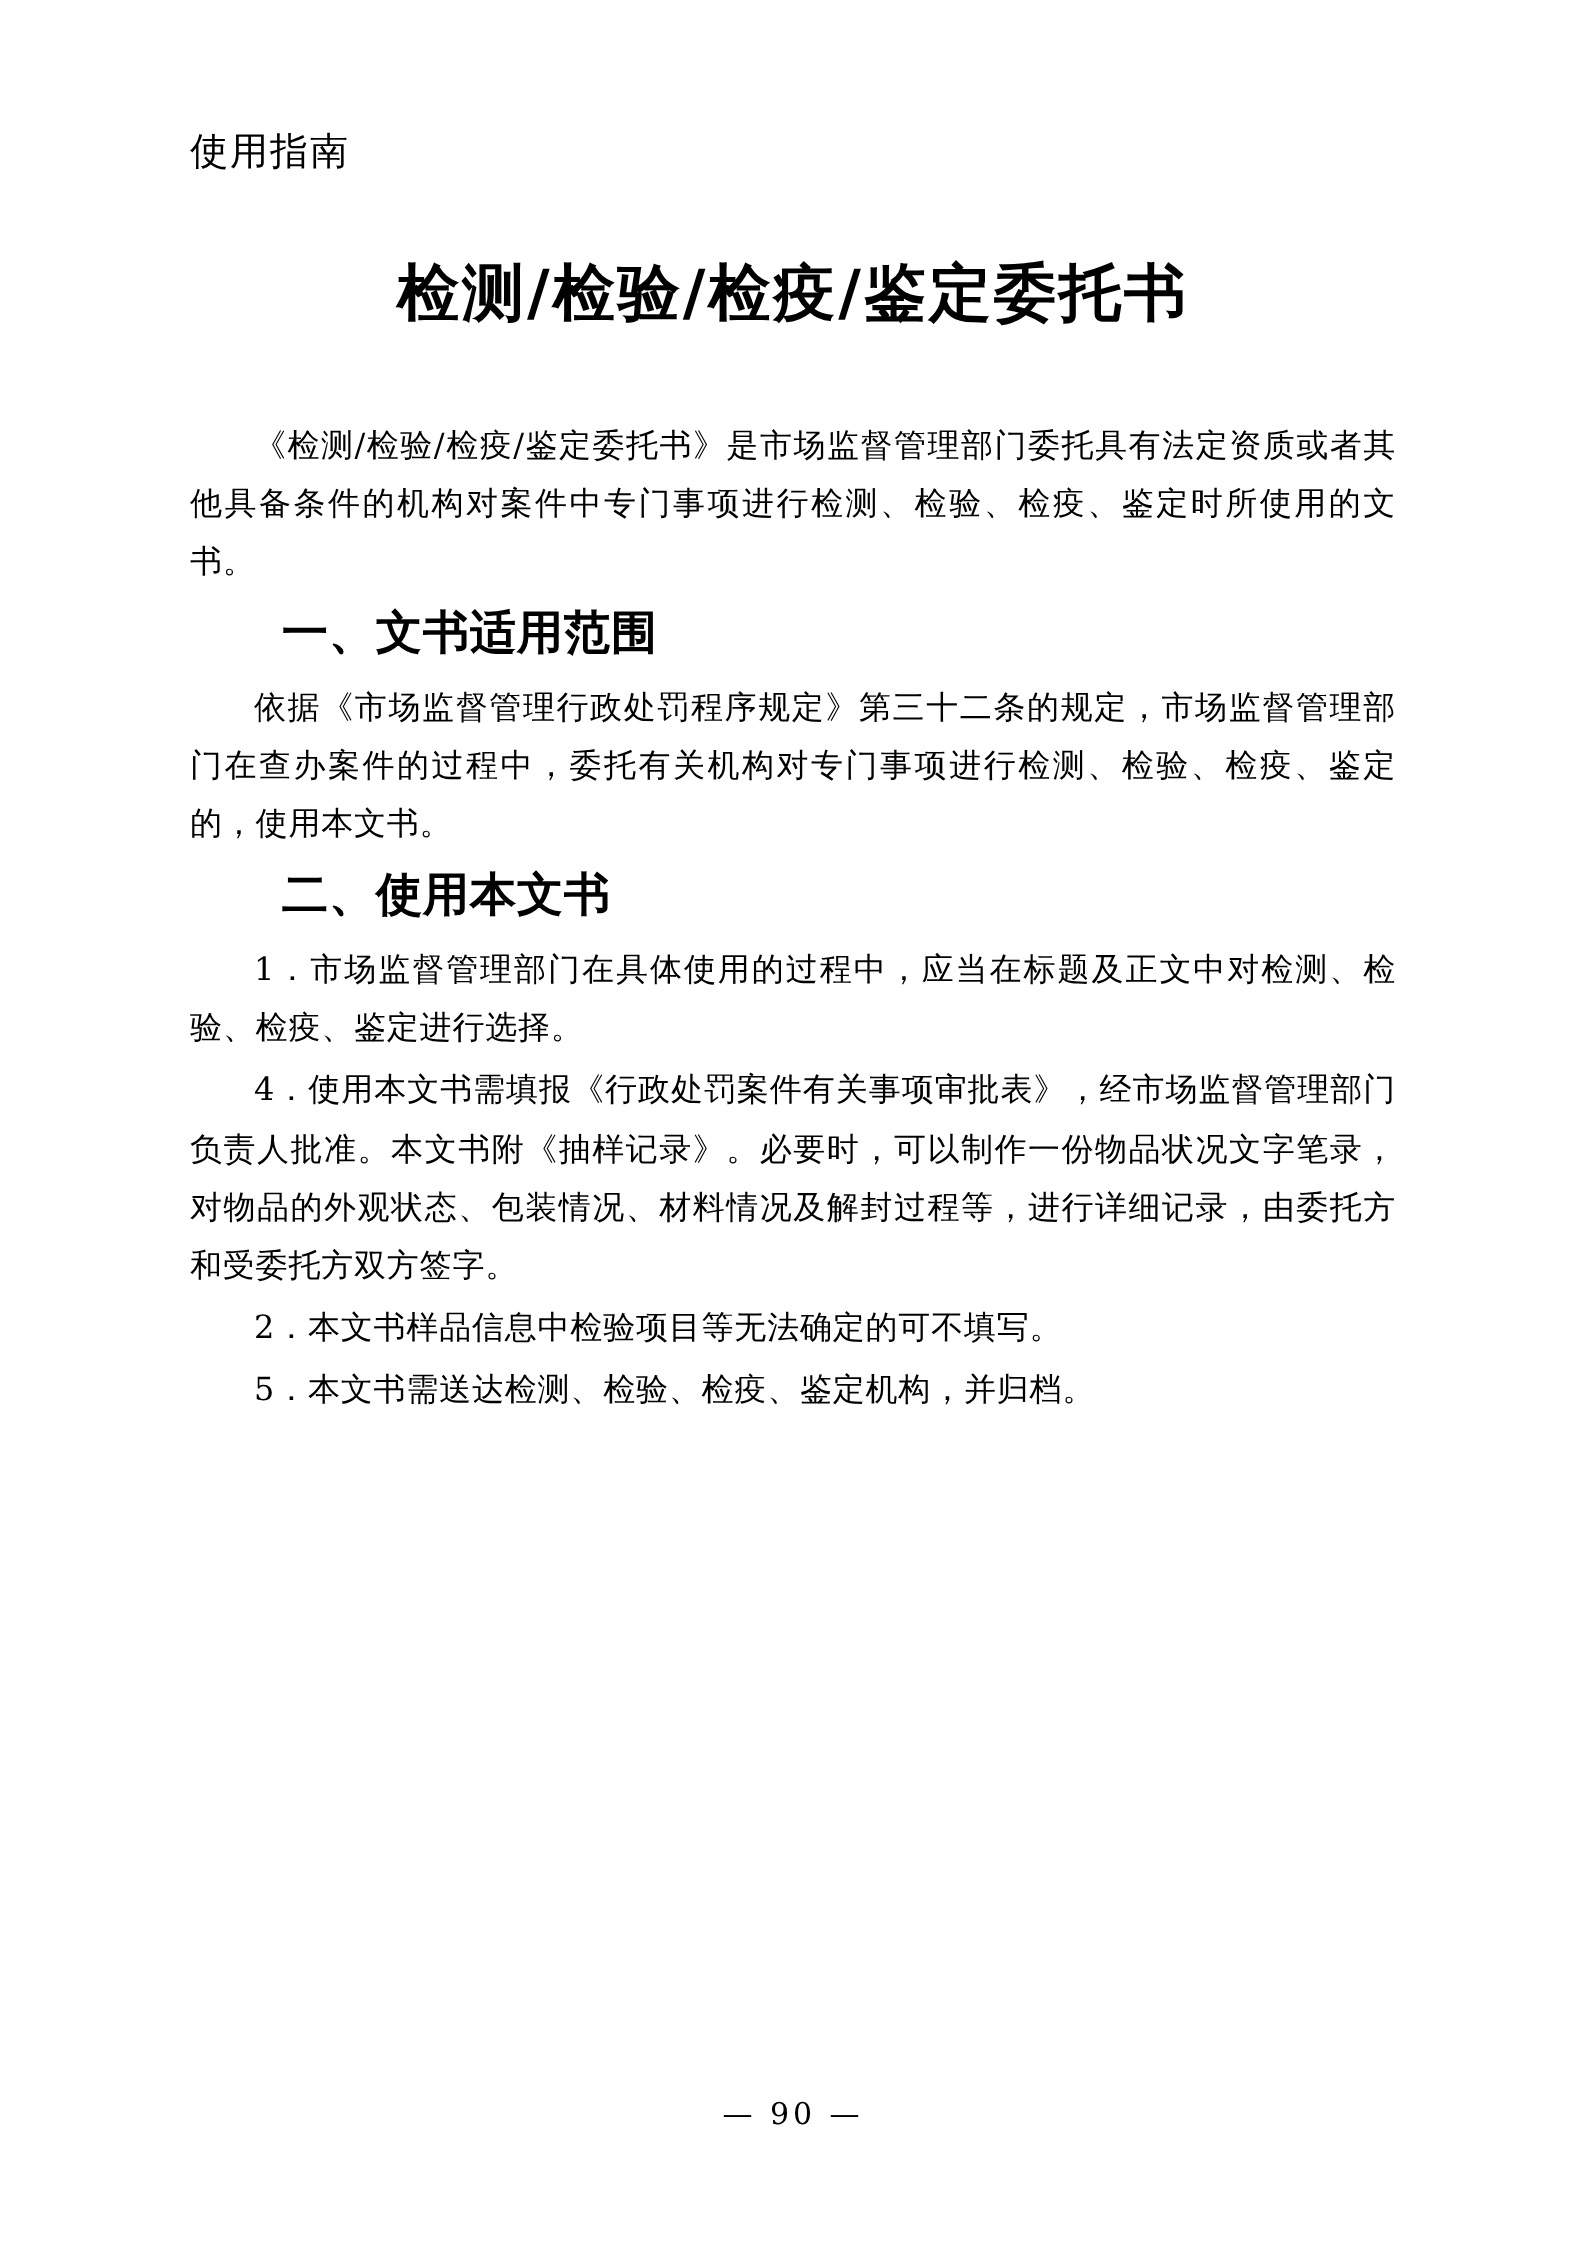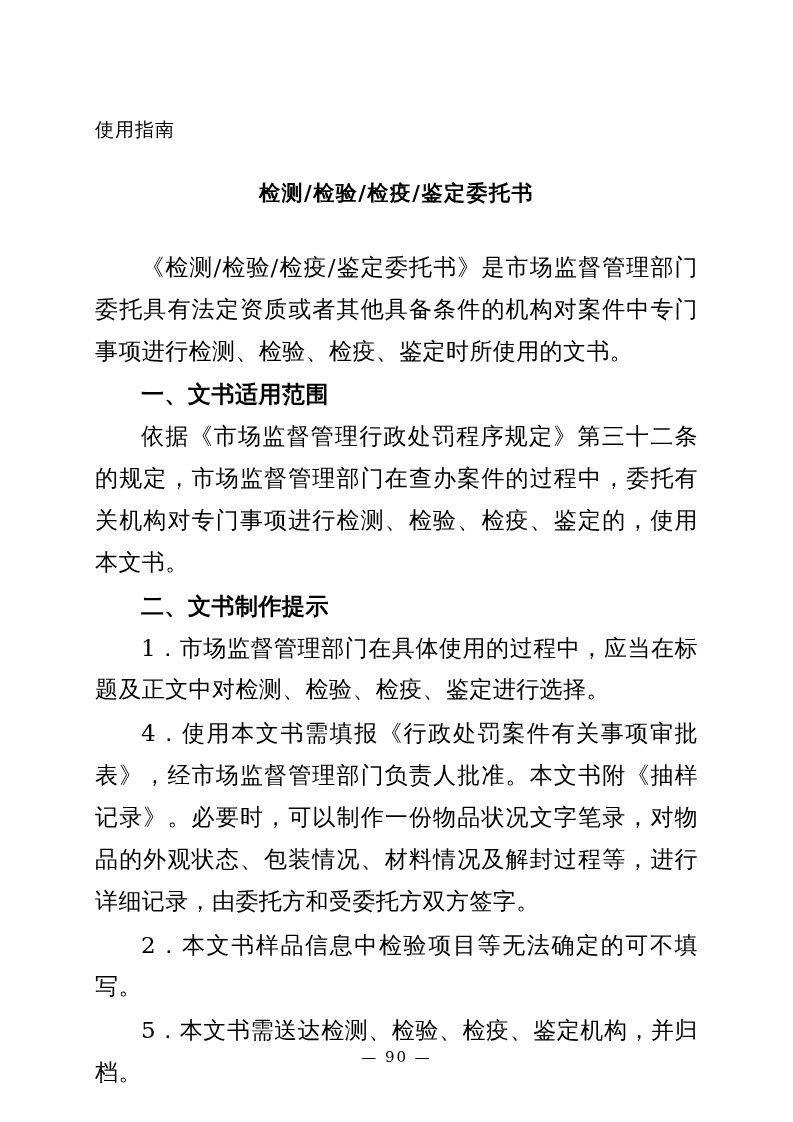--- a/index.html
+++ b/index.html
@@ -15,39 +15,39 @@
     color: #000000;
     overflow: hidden;
   }
   .page {
     position: absolute;
     left: 0;
     top: 0;
     width: 793px;
     height: 1122px;
     box-sizing: border-box;
-    padding: 118px 95px 0 95px;
+    padding: 65px 95px 0 95px;
   }
   .header-note {
     font-size: 19px;
     line-height: 1.2;
     letter-spacing: 1px;
     margin: 0 0 38px 0;
     font-family: "DejaVu Serif", "Liberation Serif", serif;
   }
   .doc-title {
     text-align: center;
-    font-size: 21px;
+    font-size: 31px;
     font-weight: bold;
     letter-spacing: 1.5px;
     margin: 0 0 40px 0;
     font-family: "DejaVu Serif", "Liberation Serif", serif;
   }
   p.body-text {
-    font-size: 23px;
+    font-size: 16px;
     line-height: 1.82;
     margin: 0 0 2px 0;
     text-align: justify;
     text-justify: inter-ideograph;
     text-indent: 2em;
     letter-spacing: 0.4px;
   }
   h2.section-heading {
     font-size: 23px;
     line-height: 1.82;
@@ -78,21 +78,21 @@
   <div class="header-note">使用指南</div>
 
   <h1 class="doc-title">检测/检验/检疫/鉴定委托书</h1>
 
   <p class="body-text">《检测/检验/检疫/鉴定委托书》是市场监督管理部门委托具有法定资质或者其他具备条件的机构对案件中专门事项进行检测、检验、检疫、鉴定时所使用的文书。</p>
 
   <h2 class="section-heading">一、文书适用范围</h2>
 
   <p class="body-text">依据《市场监督管理行政处罚程序规定》第三十二条的规定，市场监督管理部门在查办案件的过程中，委托有关机构对专门事项进行检测、检验、检疫、鉴定的，使用本文书。</p>
 
-  <h2 class="section-heading">二、文书制作提示</h2>
+  <h2 class="section-heading">二、使用本文书</h2>
 
   <p class="body-text numbered">1．市场监督管理部门在具体使用的过程中，应当在标题及正文中对检测、检验、检疫、鉴定进行选择。</p>
 
 
   <p class="body-text numbered">4．使用本文书需填报《行政处罚案件有关事项审批表》，经市场监督管理部门负责人批准。本文书附《抽样记录》。必要时，可以制作一份物品状况文字笔录，对物品的外观状态、包装情况、材料情况及解封过程等，进行详细记录，由委托方和受委托方双方签字。</p>
 
   <p class="body-text numbered">2．本文书样品信息中检验项目等无法确定的可不填写。</p>
 
   <p class="body-text numbered">5．本文书需送达检测、检验、检疫、鉴定机构，并归档。</p>
 

